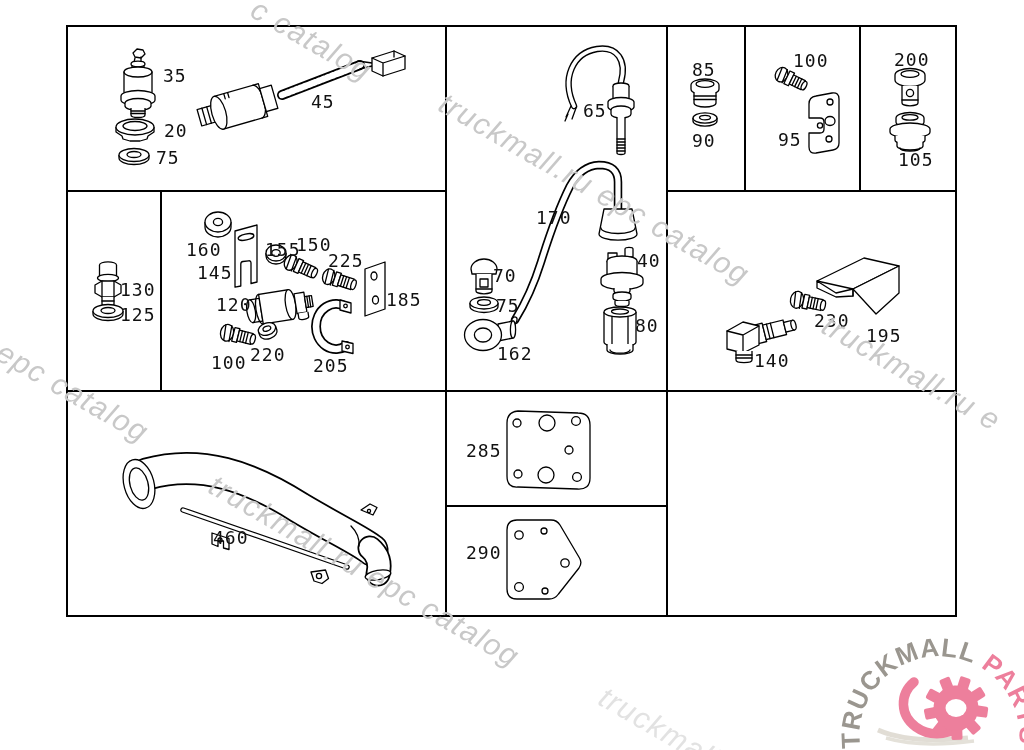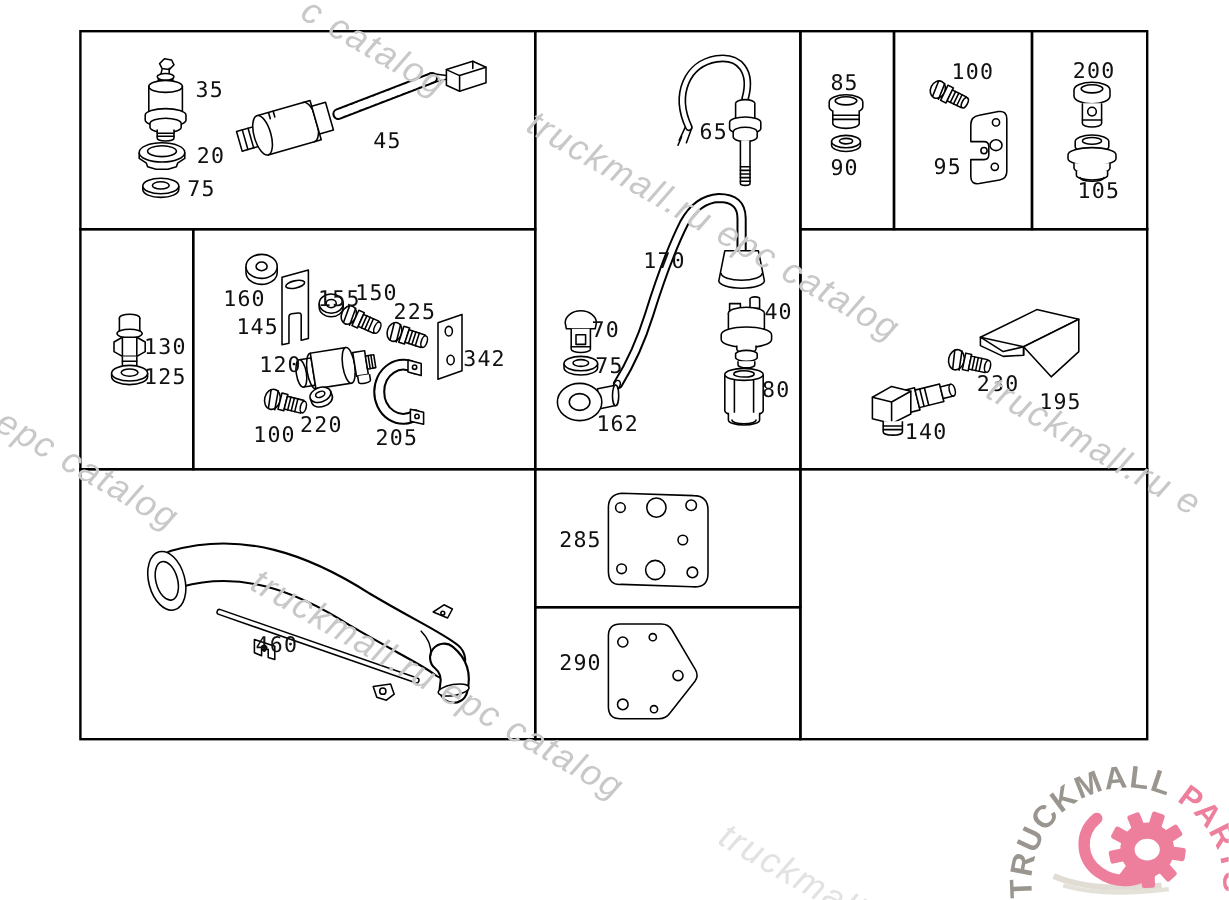--- a/index.html
+++ b/index.html
@@ -358,21 +358,21 @@
     <circle class="wf" cx="21" cy="23" r="4.2"></circle>
     <circle class="wf" cx="46" cy="19" r="3"></circle>
     <circle class="wf" cx="67" cy="51" r="4.2"></circle>
     <circle class="wf" cx="21" cy="75" r="4.4"></circle>
     <circle class="wf" cx="47" cy="79" r="3"></circle>
   </svg>
 
   <span class="plabel" style="left:163px;top:66px">35</span>
   <span class="plabel" style="left:164px;top:121px">20</span>
   <span class="plabel" style="left:156px;top:148px">75</span>
-  <span class="plabel" style="left:311px;top:108px">45</span>
+  <span class="plabel" style="left:311px;top:92px">45</span>
 
   <span class="plabel" style="left:583px;top:101px">65</span>
   <span class="plabel" style="left:536px;top:208px">170</span>
   <span class="plabel" style="left:493px;top:266px">70</span>
   <span class="plabel" style="left:496px;top:296px">75</span>
   <span class="plabel" style="left:497px;top:344px">162</span>
   <span class="plabel" style="left:637px;top:251px">40</span>
   <span class="plabel" style="left:635px;top:316px">80</span>
 
   <span class="plabel" style="left:692px;top:60px">85</span>
@@ -384,21 +384,21 @@
 
   <span class="plabel" style="left:120px;top:280px">130</span>
   <span class="plabel" style="left:120px;top:305px">125</span>
 
   <span class="plabel" style="left:186px;top:240px">160</span>
   <span class="plabel" style="left:197px;top:263px">145</span>
   <span class="plabel" style="left:265px;top:240px">155</span>
   <span class="plabel" style="left:296px;top:235px">150</span>
   <span class="plabel" style="left:328px;top:251px">225</span>
   <span class="plabel" style="left:216px;top:295px">120</span>
-  <span class="plabel" style="left:386px;top:290px">342</span>
+  <span class="plabel" style="left:386px;top:290px">185</span>
   <span class="plabel" style="left:211px;top:353px">100</span>
   <span class="plabel" style="left:250px;top:345px">220</span>
   <span class="plabel" style="left:313px;top:356px">205</span>
 
   <span class="plabel" style="left:814px;top:311px">230</span>
   <span class="plabel" style="left:866px;top:326px">195</span>
   <span class="plabel" style="left:754px;top:351px">140</span>
 
   <span class="plabel" style="left:213px;top:528px">460</span>
   <span class="plabel" style="left:466px;top:441px">285</span>

